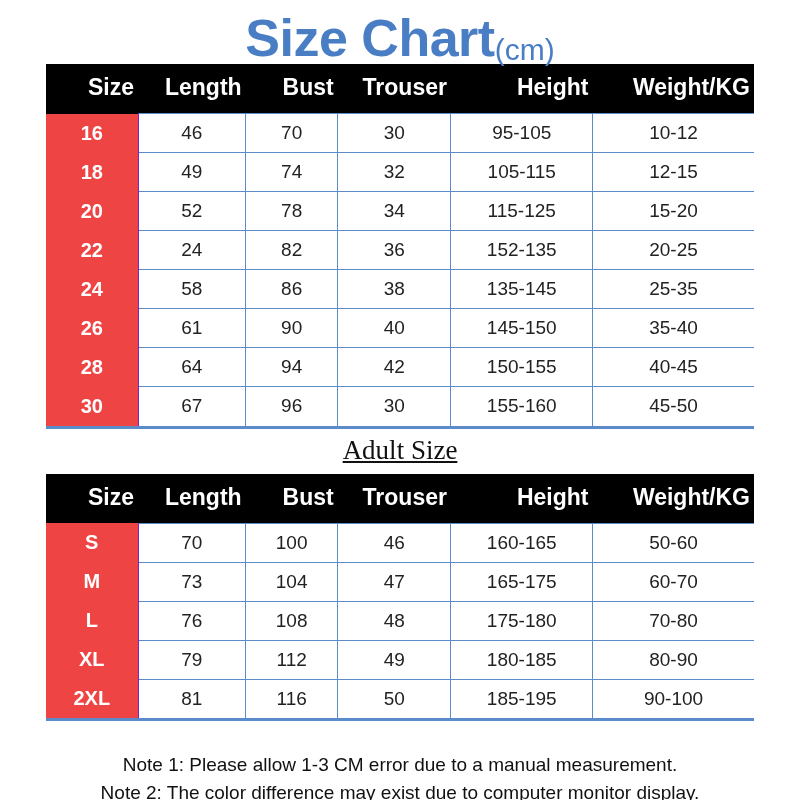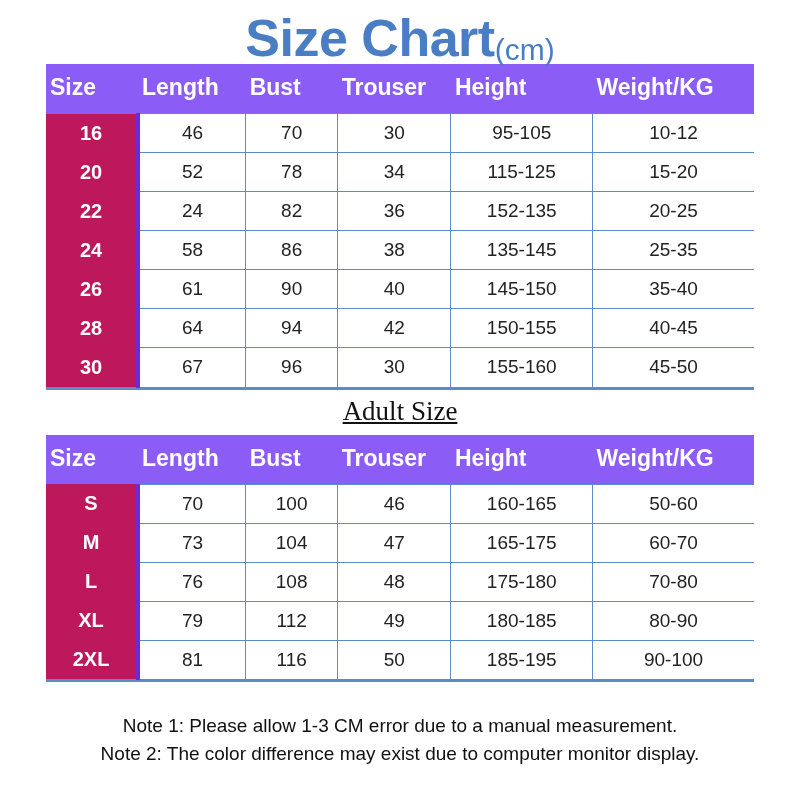--- a/index.html
+++ b/index.html
@@ -53,46 +53,46 @@
     background: #5b8bc9;
   }
   table.size-table col.c-size   { width: 13.0%; }
   table.size-table col.c-length { width: 15.2%; }
   table.size-table col.c-bust   { width: 13.0%; }
   table.size-table col.c-trouser{ width: 16.0%; }
   table.size-table col.c-height { width: 20.0%; }
   table.size-table col.c-weight { width: 22.8%; }
 
   table.size-table th {
-    background: #8b5cf6;
+    background: #000000;
     color: #ffffff;
     font-size: 23px;
     font-weight: bold;
     padding: 10px 4px 12px 4px;
-    text-align: left;
+    text-align: right;
     border: none;
   }
   table.size-table td {
     background: #ffffff;
     color: #222222;
     font-size: 19px;
     text-align: center;
     padding: 8px 4px;
     border: 1px solid #5b8bc9;
     height: 22px;
   }
   table.size-table td.size-cell {
-    background: #be185d;
+    background: #ef4444;
     color: #ffffff;
     font-weight: bold;
     font-size: 20px;
     border-left: none;
     border-top: none;
     border-bottom: none;
-    border-right: 4px solid #6d28d9;
+    border-right: 1px solid #6d28d9;
   }
   table.size-table tr:last-child td {
     border-bottom: 1px solid #5b8bc9;
   }
   table.size-table td.last-col {
     border-right: none;
   }
   
   .table-frame {
     background: #5b8bc9;
@@ -152,20 +152,28 @@
         <tbody>
           <tr>
             <td class="size-cell">16</td>
             <td>46</td>
             <td>70</td>
             <td>30</td>
             <td>95-105</td>
             <td class="last-col">10-12</td>
           </tr>
           <tr>
+            <td class="size-cell">18</td>
+            <td>49</td>
+            <td>74</td>
+            <td>32</td>
+            <td>105-115</td>
+            <td class="last-col">12-15</td>
+          </tr>
+          <tr>
             <td class="size-cell">20</td>
             <td>52</td>
             <td>78</td>
             <td>34</td>
             <td>115-125</td>
             <td class="last-col">15-20</td>
           </tr>
           <tr>
             <td class="size-cell">22</td>
             <td>24</td>

